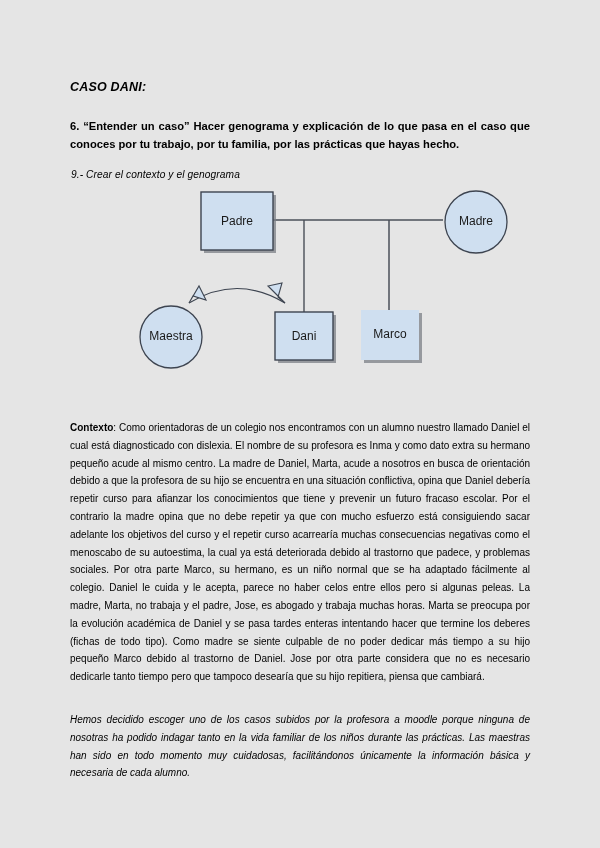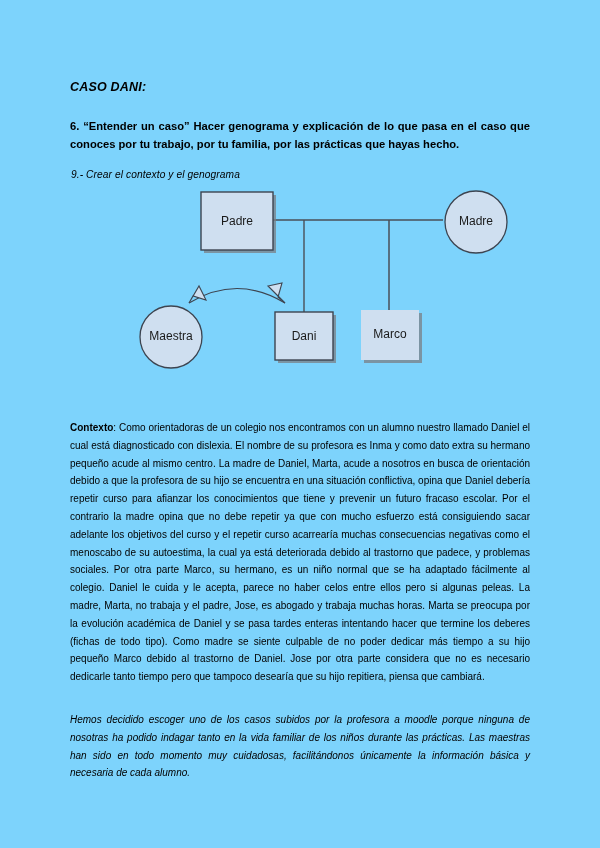--- a/index.html
+++ b/index.html
@@ -17,21 +17,21 @@
     color: #000000;
     -webkit-font-smoothing: antialiased;
   }
 
   .page {
     position: absolute;
     left: 0;
     top: 0;
     width: 600px;
     height: 848px;
-    background: #7dd3fc;
+    background: #e5e5e5;
   }
 
   .content {
     position: absolute;
     left: 70px;
     top: 0;
     width: 460px;
   }
 
   

